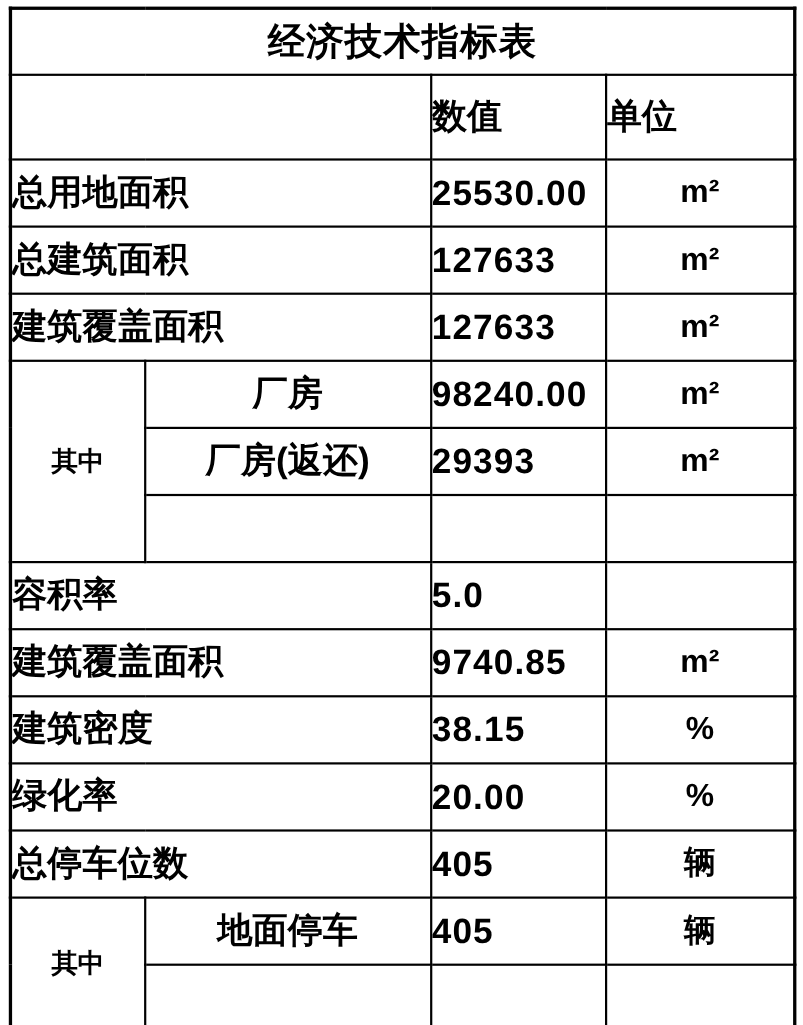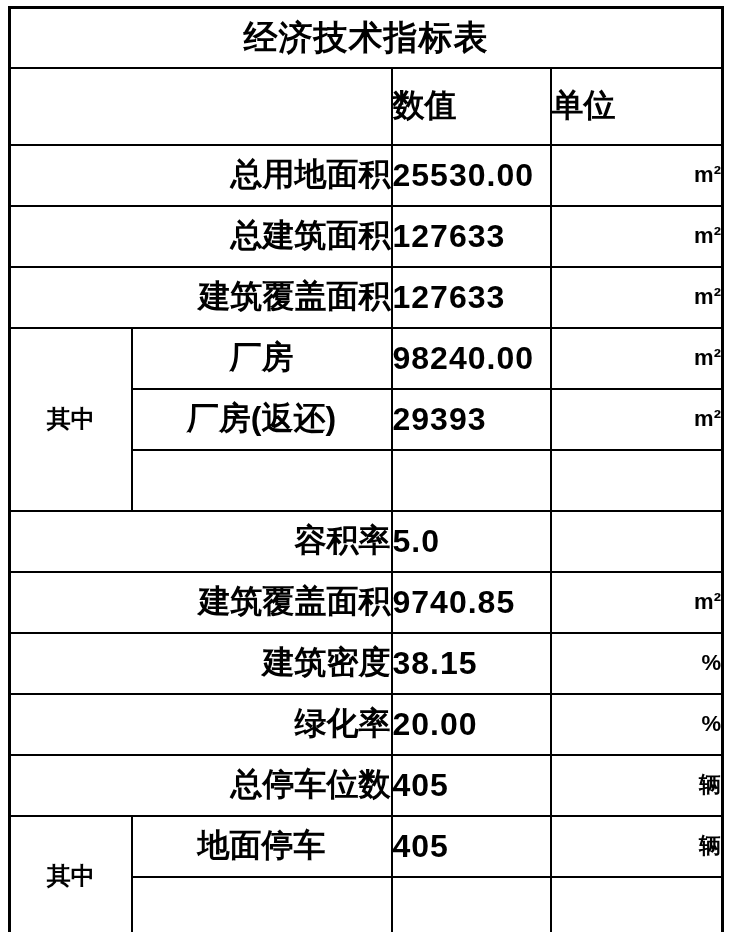--- a/index.html
+++ b/index.html
@@ -35,21 +35,21 @@
   tr.r-title { height: 60px; }
   tr.r-header { height: 77px; }
 
   .title-cell {
     text-align: center;
     font-size: 34px;
     font-weight: bold;
     letter-spacing: 1px;
   }
   .label-cell {
-    text-align: right;
+    text-align: left;
     font-size: 32px;
     font-weight: bold;
   }
   .group-cell {
     text-align: center;
     font-size: 24px;
     font-weight: bold;
   }
   .sublabel-cell {
     text-align: center;
@@ -64,23 +64,23 @@
     font-weight: bold;
   }
   .value-cell {
     text-align: left;
     padding-left: 14px;
     font-size: 32px;
     font-weight: bold;
     letter-spacing: 1px;
   }
   .unit-cell {
-    text-align: right;
+    text-align: center;
     padding-left: 14px;
-    font-size: 22px;
+    font-size: 29px;
     font-weight: bold;
   }
 </style>
 </head>
 <body>
 
 <div class="sheet">
   <table class="indicators">
     <colgroup>
       <col style="width:122px">

